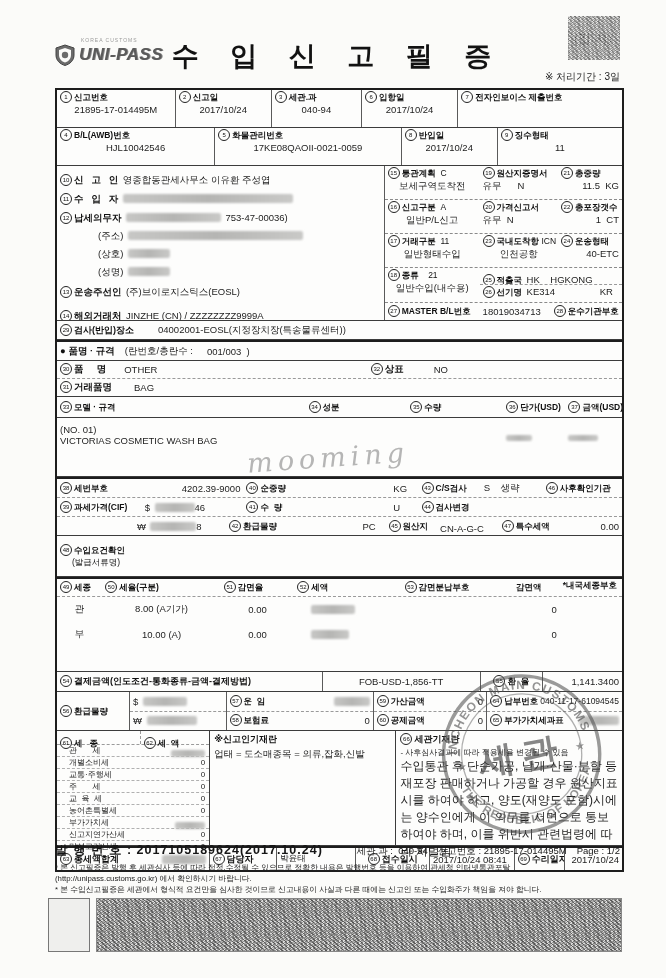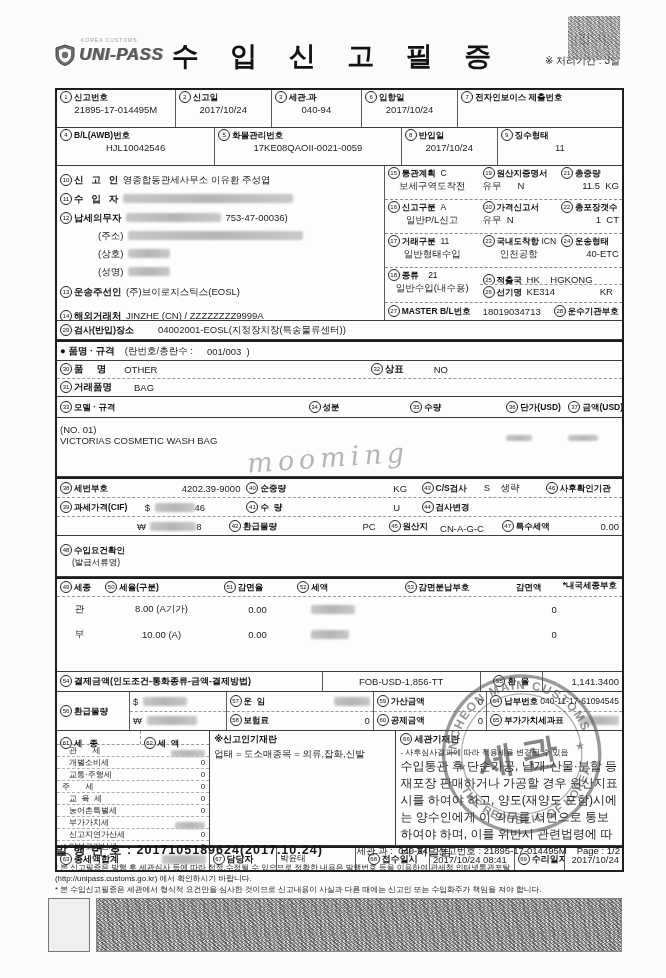--- a/index.html
+++ b/index.html
@@ -7,21 +7,21 @@
   .page{position:relative;width:666px;height:978px;background:#fbfbf9;margin:0 auto;overflow:hidden;}
 
   
   .hdr{position:absolute;left:55px;right:46px;top:22px;height:64px;}
   .logo{position:absolute;left:0;top:22px;display:flex;align-items:center;gap:4px;}
   .logo-sub{position:absolute;left:26px;top:-7px;font-size:5px;color:#9a9a9a;letter-spacing:1px;}
   .logo-txt{font-style:italic;font-weight:bold;font-size:17px;color:#5a5a5a;letter-spacing:.5px;text-shadow:1px 0 0 #888;}
   .title{position:absolute;left:0;right:0;top:16px;text-align:center;font-size:27px;font-weight:bold;letter-spacing:12px;color:#121212;}
   .gapji{position:absolute;right:8px;top:8px;font-size:13px;color:#222;z-index:2;}
   .gapji-box{position:absolute;right:-8px;top:-14px;width:52px;height:44px;opacity:.8;}
-  .proc{position:absolute;right:0;top:32px;font-size:10px;color:#222;}
+  .proc{position:absolute;right:0;top:48px;font-size:10px;color:#222;}
 
   
   .form{position:absolute;left:55px;top:88px;width:565px;border:2px solid #1d1d1d;background:#fdfdfc;}
   .tr{display:flex;border-bottom:1px solid #3c3c3c;}
   .tr:last-child{border-bottom:none;}
   .td{border-right:1px solid #5a5a5a;padding:1px 3px;box-sizing:border-box;overflow:hidden;}
   .td:last-child{border-right:none;}
   .lbl{font-size:8.5px;font-weight:bold;color:#101010;white-space:nowrap;}
   .val{font-size:9.5px;color:#1c1c1c;}
   .ctr{text-align:center;}
@@ -470,21 +470,21 @@
             </div>
           <div style="display:flex;height:11px;align-items:center;border-top:1px dashed #b0b0b0">
               <span class="val pre" style="font-size:8px;width:55%;padding-left:12px;box-sizing:border-box">개별소비세</span>
               <span class="val" style="font-size:8px;width:45%;text-align:right;padding-right:4px;box-sizing:border-box">0</span>
             </div>
           <div style="display:flex;height:11px;align-items:center;border-top:1px dashed #b0b0b0">
               <span class="val pre" style="font-size:8px;width:55%;padding-left:12px;box-sizing:border-box">교통·주행세</span>
               <span class="val" style="font-size:8px;width:45%;text-align:right;padding-right:4px;box-sizing:border-box">0</span>
             </div>
           <div style="display:flex;height:11px;align-items:center;border-top:1px dashed #b0b0b0">
-              <span class="val pre" style="font-size:8px;width:55%;padding-left:5px;box-sizing:border-box">주       세</span>
+              <span class="val pre" style="font-size:8px;width:55%;padding-left:12px;box-sizing:border-box">주       세</span>
               <span class="val" style="font-size:8px;width:45%;text-align:right;padding-right:4px;box-sizing:border-box">0</span>
             </div>
           <div style="display:flex;height:11px;align-items:center;border-top:1px dashed #b0b0b0">
               <span class="val pre" style="font-size:8px;width:55%;padding-left:12px;box-sizing:border-box">교  육  세</span>
               <span class="val" style="font-size:8px;width:45%;text-align:right;padding-right:4px;box-sizing:border-box">0</span>
             </div>
           <div style="display:flex;height:11px;align-items:center;border-top:1px dashed #b0b0b0">
               <span class="val pre" style="font-size:8px;width:55%;padding-left:12px;box-sizing:border-box">농어촌특별세</span>
               <span class="val" style="font-size:8px;width:45%;text-align:right;padding-right:4px;box-sizing:border-box">0</span>
             </div>

